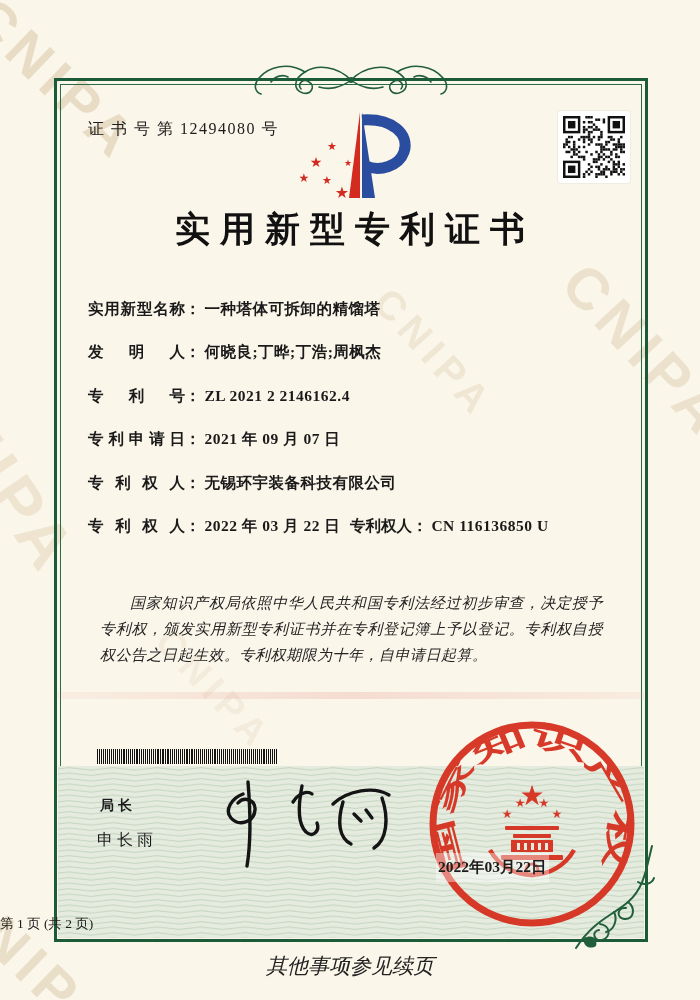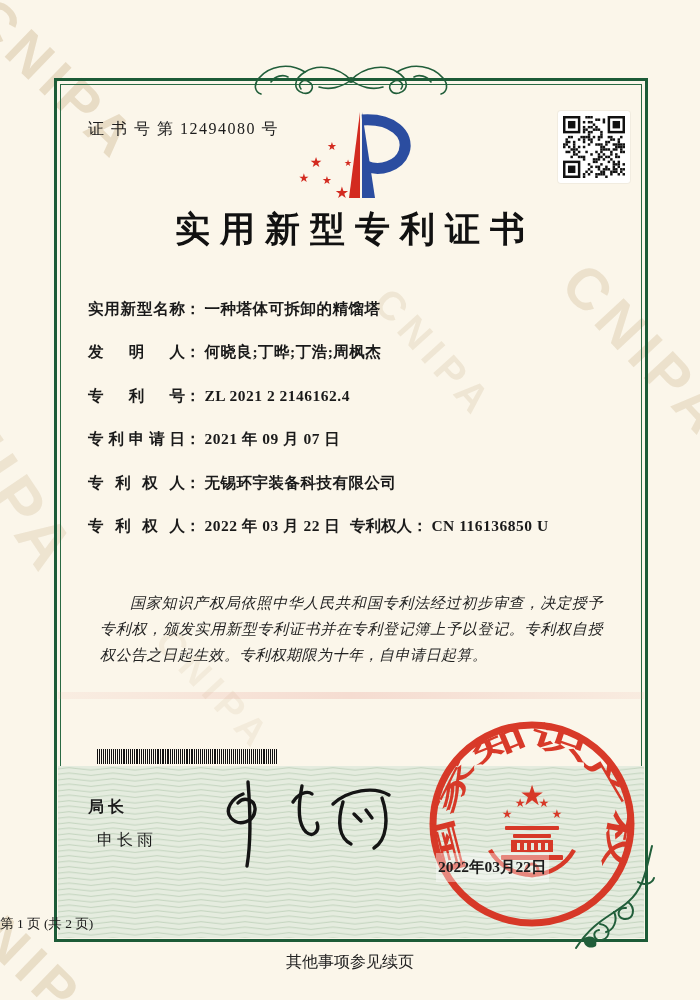--- a/index.html
+++ b/index.html
@@ -56,34 +56,34 @@
   .fsecond{position:absolute;left:262px;top:0;}
   
   .legal{
     position:absolute;left:88px;top:578px;width:527px;z-index:3;
     font-size:15px;font-style:italic;line-height:26px;letter-spacing:.5px;
     text-align:justify;color:#222;
   }
   .legal p{margin:12px;text-indent:2em;}
   
   .barcode{position:absolute;left:97px;top:749px;z-index:3;}
-  .director-title{position:absolute;left:88px;top:797px;z-index:3;
-    font-family:"Liberation Sans","DejaVu Sans",sans-serif;font-size:16px;font-weight:bold;letter-spacing:4px;text-align:right;}
+  .director-title{position:absolute;left:100px;top:797px;z-index:3;
+    font-family:"Liberation Sans","DejaVu Sans",sans-serif;font-size:14px;font-weight:bold;letter-spacing:4px;text-align:right;}
   .director-name{position:absolute;left:97px;top:830px;z-index:3;
     font-family:"Liberation Sans","DejaVu Sans",sans-serif;font-size:16px;font-weight:normal;letter-spacing:4px;}
   .signature{position:absolute;left:196px;top:772px;z-index:4;}
   .seal{position:absolute;left:424px;top:716px;z-index:5;opacity:.95;}
   .seal-date{
     position:absolute;left:436px;top:853px;z-index:6;font-size:15.5px;font-weight:bold;
     white-space:nowrap;color:#1b1b1b;background:rgba(255,255,255,.40);padding:4px 2px;
   }
   .page-info{position:absolute;left:0;right:0;top:915px;text-align:left;font-size:13.5px;z-index:3;}
   .continuation{
     position:absolute;left:0;right:0;top:952px;text-align:center;z-index:3;
-    font-size:16px;color:#222;
+    font-size:21px;font-style:italic;color:#222;
   }
 </style>
 </head>
 <body>
 
 <div class="wm wm1">CNIPA</div>
 <div class="wm wm2">CNIPA</div>
 <div class="wm wm3">CNIPA</div>
 <div class="wm wm4">CNIPA</div>
 <div class="wm wm5">CNIPA</div>

